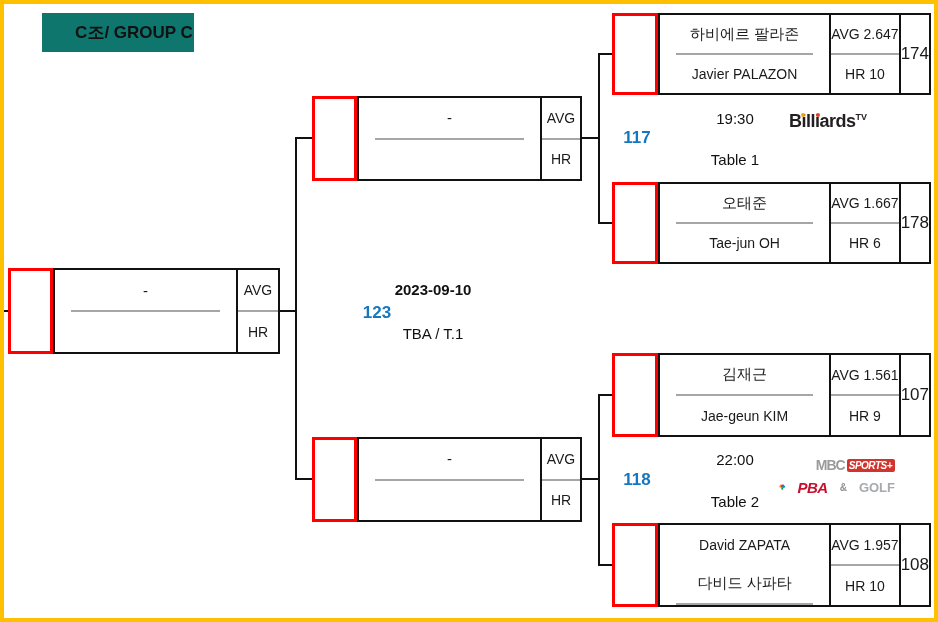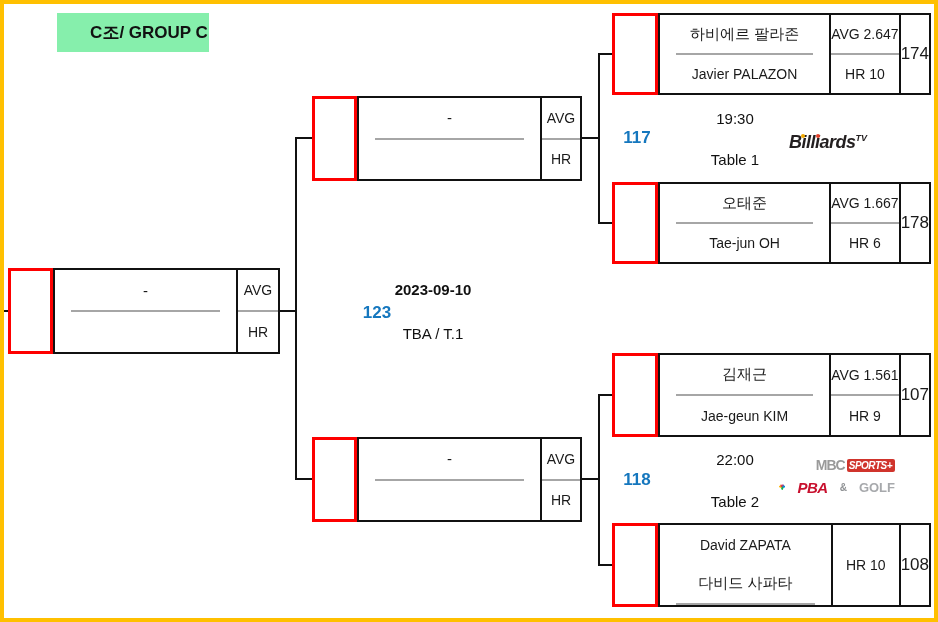--- a/index.html
+++ b/index.html
@@ -1,21 +1,21 @@
 <!DOCTYPE html>
 <html><head>
 <meta charset="utf-8">
 <style>
   * { margin:0; padding:0; box-sizing:border-box; }
   body { font-family:"Liberation Sans", sans-serif; background:#fff; }
   .page { position:relative; width:938px; height:622px; background:#fff; overflow:hidden; color:#1a1a1a; }
   .frame { position:absolute; inset:0; border:4px solid #FFC000; z-index:12; pointer-events:none; }
 
-  .title-box { position:absolute; left:57px; top:13px; width:152px; height:39px;
-    background:#86efac; display:flex; align-items:center; justify-content:center;
+  .title-box { position:absolute; left:42px; top:13px; width:152px; height:39px;
+    background:#0f766e; display:flex; align-items:center; justify-content:center;
     font-weight:bold; font-size:17px; color:#111; z-index:5;padding-left:32px; }
 
   
   .bx { position:absolute; }
   .seed { position:absolute; left:0; top:0; width:46px; height:100%;
     border:3px solid #FE0000; background:#fff; z-index:3; }
   .main { position:absolute; left:46px; top:0; right:0; height:100%;
     border:2px solid #111; background:#fff; display:flex; z-index:2; }
   .col { display:flex; flex-direction:column;margin-left:16px; }
   .row { flex:1; display:flex; align-items:center; justify-content:center; overflow:hidden; white-space:nowrap; }
@@ -31,21 +31,21 @@
   .wbox .stat-col { flex:1; }
 
   
   .ln { position:absolute; background:#111; z-index:1; }
 
   
   .mnum { position:absolute; width:44px; text-align:center; font-weight:bold; font-size:17px; color:#1577BE; }
   .minfo { position:absolute; width:100px; text-align:center; font-size:15px; color:#111; }
 
   
-  .btv { position:absolute; left:789px; top:132px; font-weight:bold; font-size:18px; color:#231f20; letter-spacing:-0.5px;font-style:italic; }
+  .btv { position:absolute; left:789px; top:111px; font-weight:bold; font-size:18px; color:#231f20; letter-spacing:-0.5px; }
   .btv sup { font-size:9px; font-weight:bold; vertical-align:7px; letter-spacing:0; }
   .btv .dot { position:absolute; width:4px; height:4px; border-radius:50%; top:2px; }
   .btv .dot-1 { left:12px; background:#F2A900; }
   .btv .dot-2 { left:27px; background:#E4412A; }
 
   
   .mbcwrap { position:absolute; left:779px; top:456px; width:116px; }
   .mbc-line1 { display:flex; align-items:center; justify-content:flex-end; gap:2px; height:18px; }
   .mbc-txt { font-weight:bold; font-size:14px; color:#9a9a9a; letter-spacing:-1px; }
   .sports-badge { background:#D0342C; color:#fff; font-weight:bold; font-style:italic;
@@ -109,20 +109,21 @@
   </div>
 
   <div class="bx pbox" style="top:523px;height:84px;">
     <div class="seed"></div>
     <div class="main">
       <div class="col name-col">
         <div class="row en">David ZAPATA</div>
         <div class="row div-top kr">다비드 사파타</div>
       </div>
       <div class="col stat-col">
+        <div class="row div-top">AVG 1.957</div>
         <div class="row">HR 10</div>
       </div>
       <div class="num-col">108</div>
     </div>
   </div>
 
   <div class="bx wbox" style="left:312px;top:96px;width:270px;height:85px;">
     <div class="seed" style="width:45px;"></div>
     <div class="main" style="left:45px;">
       <div class="col name-col">

